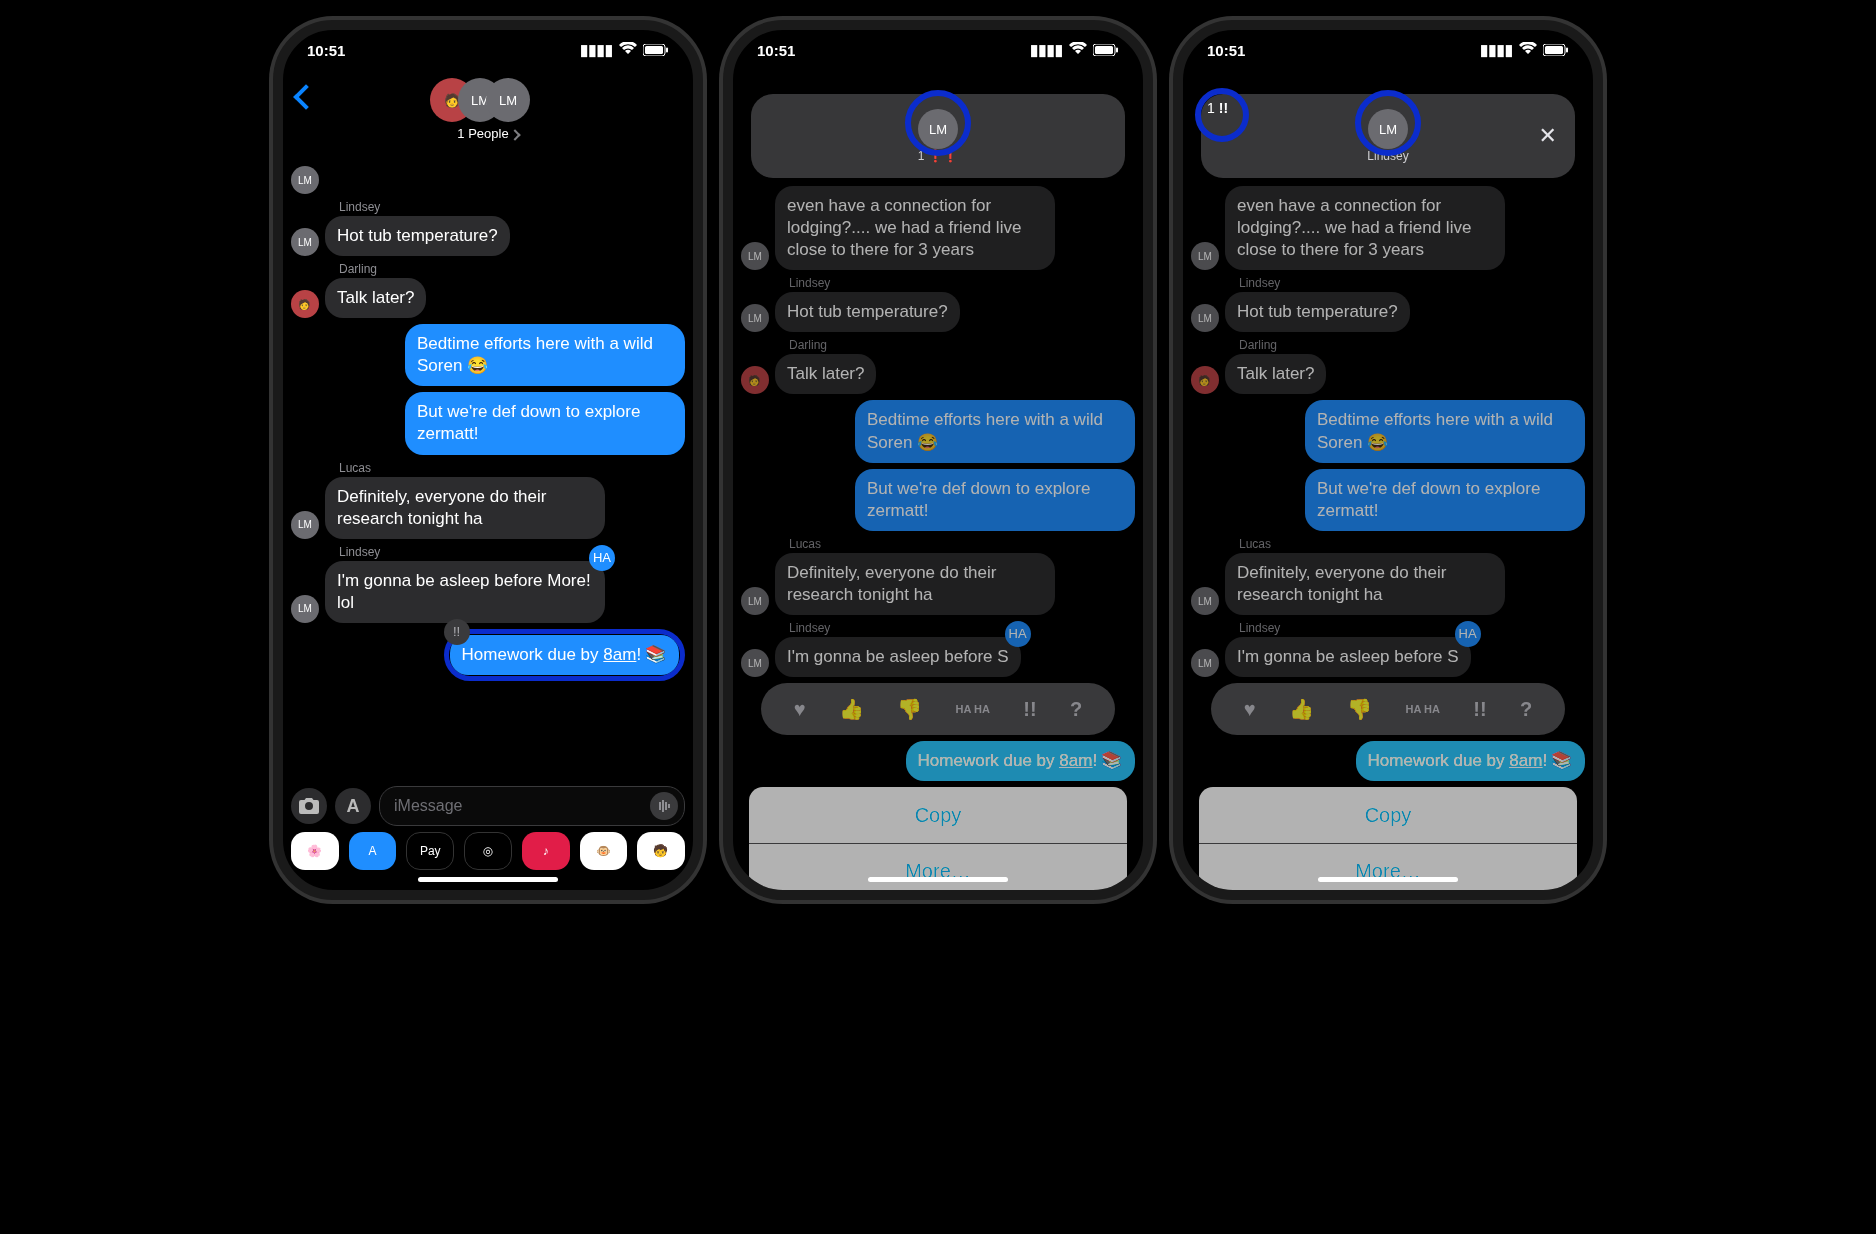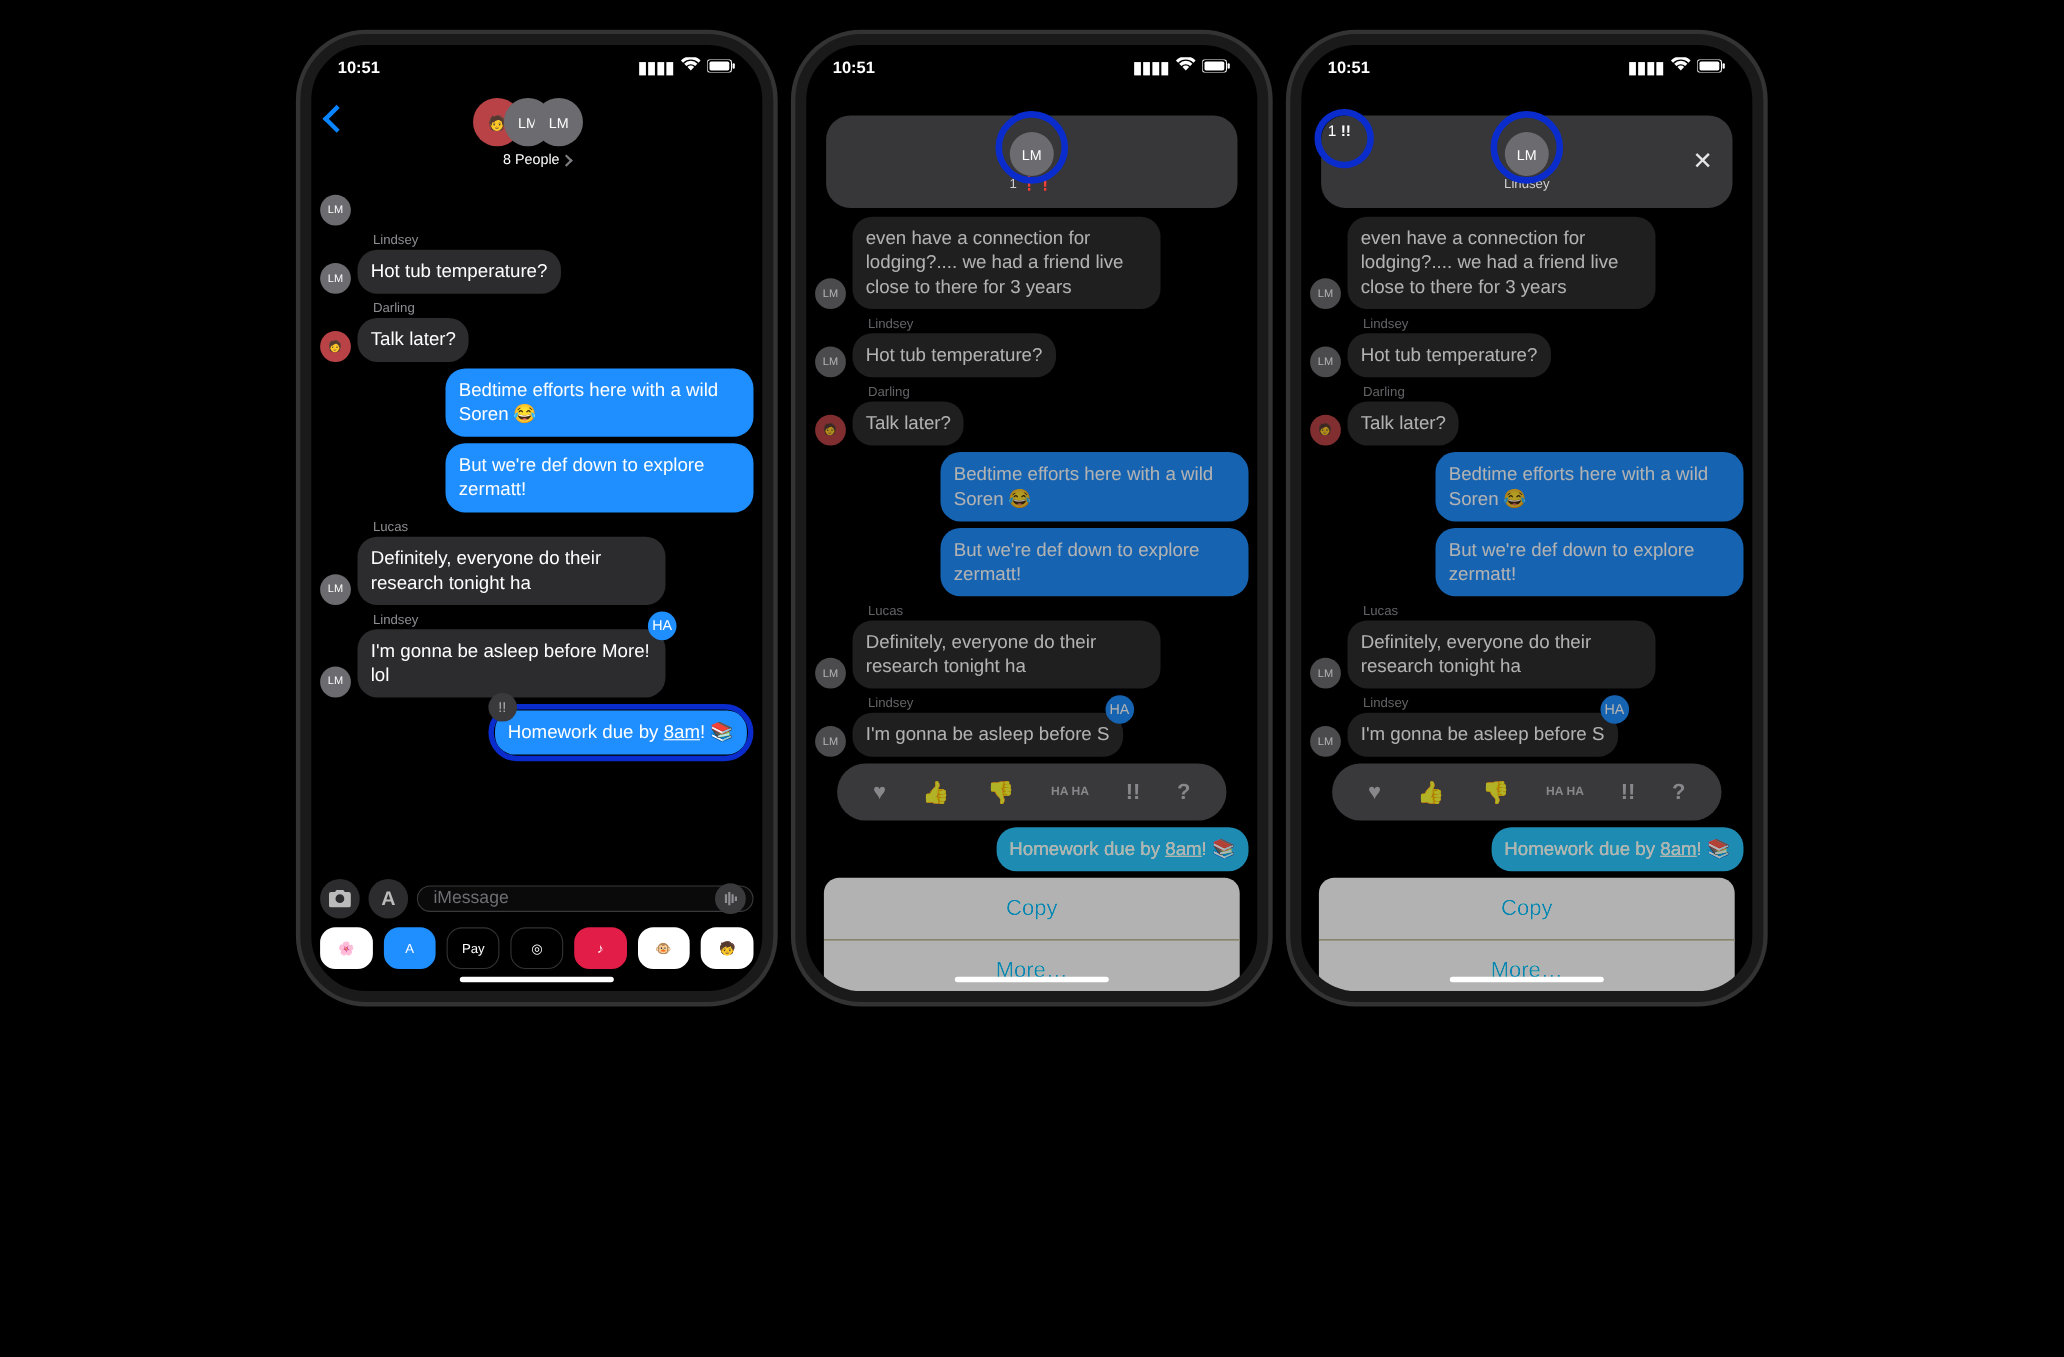--- a/index.html
+++ b/index.html
@@ -13,21 +13,21 @@
     min-height: 968px;
   }
   .phone {
     position: relative;
     width: 430px;
     height: 880px;
     border-radius: 60px;
     background: #000;
     border: 10px solid #1a1a1a;
     box-shadow: 0 0 0 4px #333;
-    margin: 11px 10px;
+    margin: 0 10px;
     overflow: hidden;
     color: #fff;
     flex-shrink: 0;
   }
   .notch {
     position: absolute;
     top: 0; left: 50%; transform: translateX(-50%);
     width: 180px; height: 28px;
     background: #000;
     border-bottom-left-radius: 18px;
@@ -151,21 +151,21 @@
   }
   .round-icon {
     width: 36px; height: 36px;
     border-radius: 50%;
     background: #2c2c2e;
     display: flex; align-items: center; justify-content: center;
     color: #bbb; font-size: 18px;
   }
   .compose-input {
     flex: 1;
-    height: 24px;
+    height: 40px;
     border-radius: 18px;
     background: #0a0a0a;
     border: 1px solid #3a3a3c;
     display: flex; align-items: center; justify-content: space-between;
     padding: 0 6px 0 14px;
     color: #6e6e73;
   }
   .wave-btn {
     width: 28px; height: 28px;
     border-radius: 50%;
@@ -291,21 +291,21 @@
     </div>
   </div>
 
   <div class="s1-header">
     <div class="back-chevron"></div>
     <div class="avatar-row">
       <div class="av memoji">🧑</div>
       <div class="av">LM</div>
       <div class="av">LM</div>
     </div>
-    <div class="conv-title chev-right">8 People</div>
+    <div class="conv-title chev-right">1 People</div>
   </div>
 
   <div class="messages">
     <div class="msg-block">
       <div class="row">
         <div class="ava-small">LM</div>
       </div>
     </div>
     <div class="msg-block">
       <div class="sender-label">Lindsey</div>

